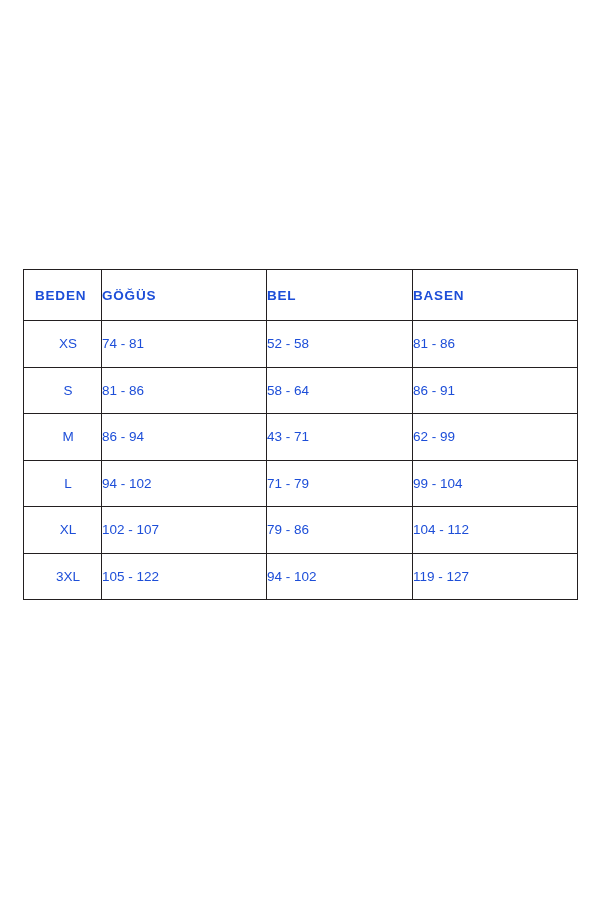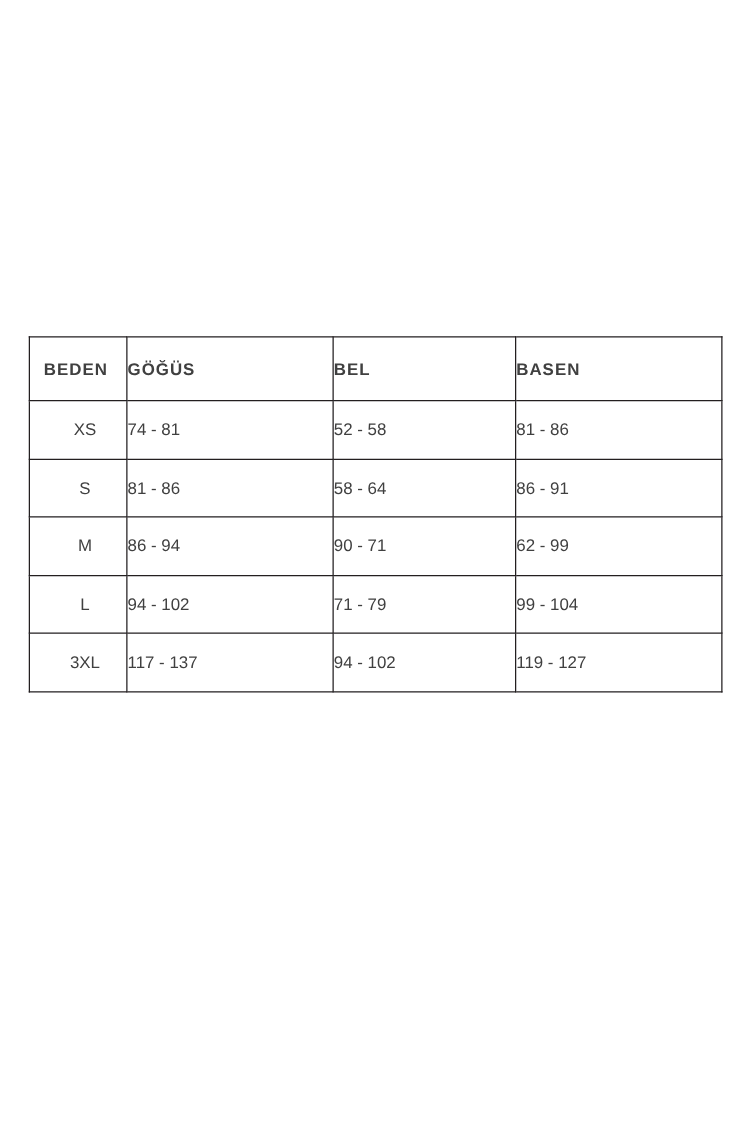--- a/index.html
+++ b/index.html
@@ -29,21 +29,21 @@
     table-layout: fixed;
   }
 
   table.size-table th,
   table.size-table td {
     border: 1px solid #231f20;
     height: 45.5px;
     padding: 0;
     font-size: 13.5px;
     font-weight: normal;
-    color: #404040;
+    color: #1d4ed8;
     vertical-align: middle;
   }
 
   table.size-table thead th {
     font-weight: bold;
     letter-spacing: 0.8px;
     font-size: 13.5px;
     height: 50px;
   }
 
@@ -99,30 +99,36 @@
       </tr>
       <tr>
         <td class="b0">S</td>
         <td class="bc">81 - 86</td>
         <td class="bc">58 - 64</td>
         <td class="bc">86 - 91</td>
       </tr>
       <tr>
         <td class="b0">M</td>
         <td class="bc">86 - 94</td>
-        <td class="bc">90 - 71</td>
+        <td class="bc">43 - 71</td>
         <td class="bc">62 - 99</td>
       </tr>
       <tr>
         <td class="b0">L</td>
         <td class="bc">94 - 102</td>
         <td class="bc">71 - 79</td>
         <td class="bc">99 - 104</td>
       </tr>
       <tr>
+        <td class="b0">XL</td>
+        <td class="bc">102 - 107</td>
+        <td class="bc">79 - 86</td>
+        <td class="bc">104 - 112</td>
+      </tr>
+      <tr>
         <td class="b0">3XL</td>
-        <td class="bc">117 - 137</td>
+        <td class="bc">105 - 122</td>
         <td class="bc">94 - 102</td>
         <td class="bc">119 - 127</td>
       </tr>
     </tbody>
   </table>
 </div>
 
 </body></html>

